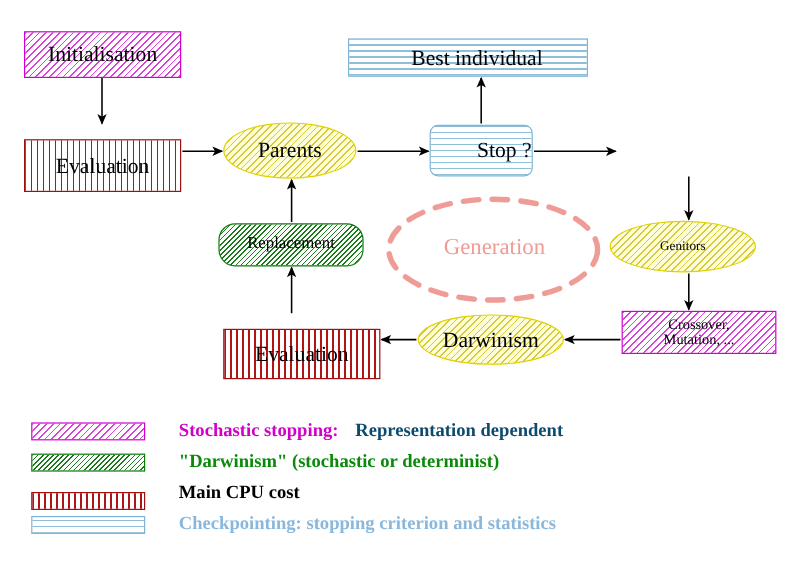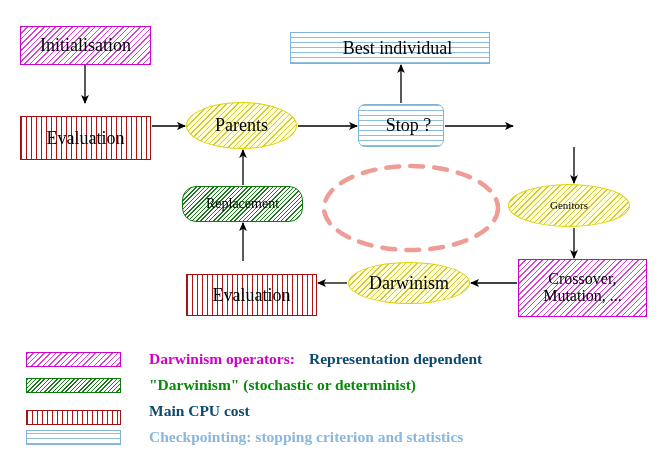--- a/index.html
+++ b/index.html
@@ -38,33 +38,33 @@
       #8fbedb 0px,#8fbedb 1px,rgba(255,255,255,0) 1px,rgba(255,255,255,0) 5px);
     border:1.5px solid #7fb4d6;
     padding-left:15px;
   }
   .h-yellow{
     background-color:#fdfdd8;
     background-image:repeating-linear-gradient(135deg,
       #d6c83c 0px,#d6c83c 1px,rgba(255,255,255,0) 1px,rgba(255,255,255,0) 4px);
     border:1.5px solid #e0d200;
   }
-  .rounded{border-radius:7px;}
+  .rounded{border-radius:7px;justify-content:flex-end;}
   .ellipse{border-radius:50%;}
 
   
   #legend{position:absolute;left:0;top:336px;width:662px;height:130px;}
   .legend-row{position:absolute;left:26px;height:26px;display:flex;align-items:center;}
   .sw{width:95px;height:15px;box-sizing:border-box;flex:0 0 auto;}
   .legend-text{margin-left:28px;font-size:15.5px;white-space:nowrap;
                font-family:"Liberation Serif","DejaVu Serif",serif;font-weight:bold;}
   .lt-magenta{color:#d000c8;}
   .lt-gold{color:#0c4a6e;}
   .lt-green{color:#0a8a0a;}
-  .lt-red{color:#0c4a6e;}
+  .lt-red{color:#000000;}
   .lt-lblue{color:#89b8dc;}
 
   .gen-label{position:absolute;color:#ef9c96;font-size:19px;
              font-family:"Liberation Serif","DejaVu Serif",serif;}
   svg.arrows{position:absolute;left:0;top:0;width:662px;height:471px;
              pointer-events:none;}
 </style>
 </head>
 <body>
 
@@ -122,43 +122,46 @@
 
   <div class="node h-blue" style="left:290px;top:32px;width:200px;height:32px;font-size:18px;">
     <span>Best individual</span>
   </div>
 
 
   <div class="node h-yellow ellipse" style="left:508px;top:184px;width:122px;height:43px;font-size:11px;">
     <span>Genitors</span>
   </div>
 
-  <div class="node h-magenta" style="left:518px;top:259px;width:129px;height:58px;font-size:16px;">
+  <div class="node h-magenta" style="left:518px;top:259px;width:129px;height:36px;font-size:12px;">
     <span style="white-space:pre-line;">Crossover,
 Mutation, ...</span>
   </div>
 
   <div class="node h-yellow ellipse" style="left:348px;top:262px;width:122px;height:42px;font-size:18px;">
     <span>Darwinism</span>
   </div>
 
   <div class="node h-red" style="left:186px;top:262px;width:131px;height:42px;font-size:18px;">
     <span>Evaluation</span>
   </div>
 
   <div class="node h-green" style="left:182px;top:186px;width:121px;height:36px;font-size:14px;border-radius:14px;">
     <span>Replacement</span>
   </div>
 
+  <div class="gen-label" style="left:360px;top:196px;width:104px;text-align:center;">
+    <span>Generation</span>
+  </div>
 
   <div id="legend">
 
     <div class="legend-row" style="top:10px;">
       <div class="sw h-magenta"></div>
-      <div class="legend-text lt-magenta">Darwinism operators:</div>
+      <div class="legend-text lt-magenta">Stochastic stopping:</div>
       <div class="legend-text lt-gold" style="margin-left:14px;">Representation dependent</div>
     </div>
 
     <div class="legend-row" style="top:36px;">
       <div class="sw h-green"></div>
       <div class="legend-text lt-green">"Darwinism" (stochastic or determinist)</div>
     </div>
 
     <div class="legend-row" style="top:62px;">
       <div class="sw h-red"></div>

